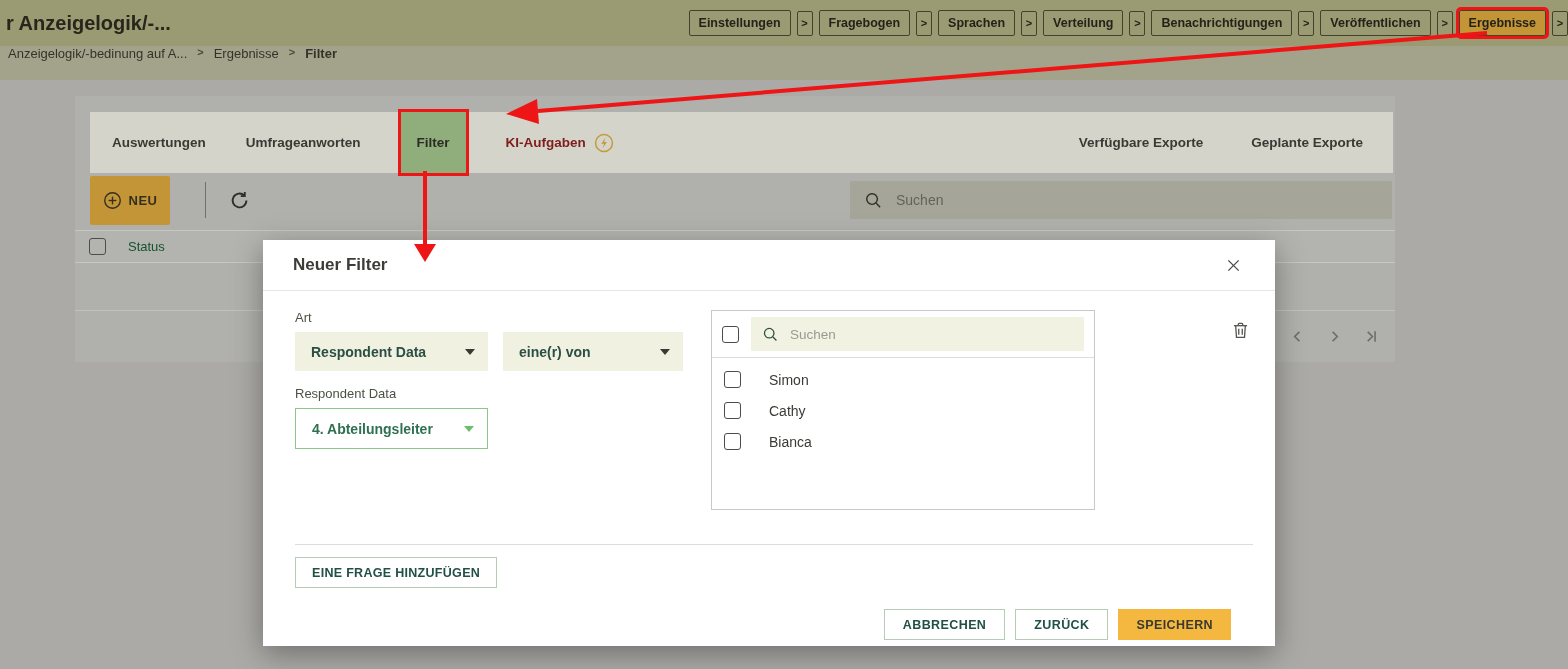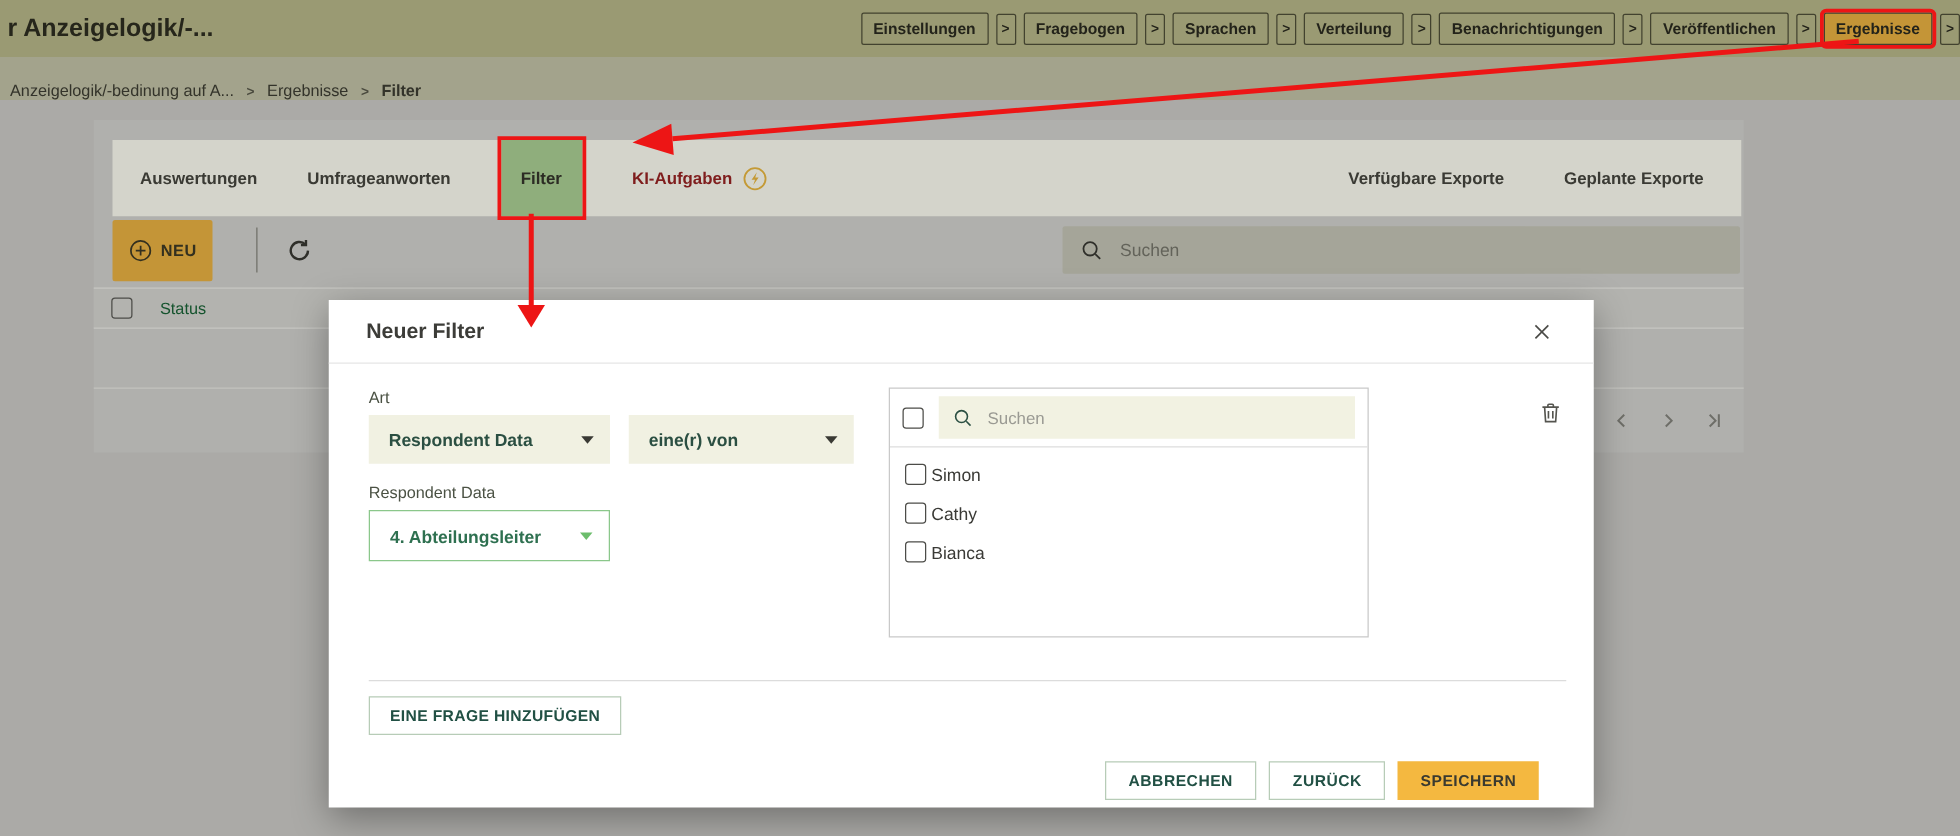--- a/index.html
+++ b/index.html
@@ -12,21 +12,21 @@
   .page-title{font-size:20px;font-weight:600;color:#26261b;white-space:nowrap;}
   .wizard-nav{margin-left:auto;display:flex;align-items:center;gap:6px;padding-right:0;}
   .nav-btn{border:1px solid #42422f;border-radius:2px;padding:5px 9px;font-size:12.5px;font-weight:600;
            color:#23231a;background:transparent;white-space:nowrap;cursor:pointer;}
   .nav-btn.active{background:#c49537;outline:3px solid #ed1515;}
   .nav-sep{border:1px solid #42422f;border-radius:2px;width:16px;height:25px;display:flex;
            align-items:center;justify-content:center;font-size:11px;font-weight:700;color:#23231a;box-sizing:border-box;}
 
   
   .breadcrumb{position:absolute;left:0;top:46px;width:1568px;height:34px;background:#a3a38c;
-              display:flex;align-items:flex-end;gap:10px;padding:0 0 0 8px;box-sizing:border-box;font-size:13px;color:#33332a;}
+              display:flex;align-items:flex-start;gap:10px;padding:0 0 0 8px;box-sizing:border-box;font-size:13px;color:#33332a;}
   .crumb{cursor:pointer;}
   .crumb-sep{font-size:11px;color:#4a4a3e;font-weight:700;}
   .crumb.current{font-weight:700;}
 
   
   .panel{position:absolute;left:75px;top:96px;width:1320px;height:266px;background:#b0b0ad;}
   .tabbar{position:absolute;left:15px;top:16px;right:2px;height:61px;background:#d4d4cb;
           display:flex;align-items:stretch;padding:0 30px 0 22px;box-sizing:border-box;}
   .tab{display:flex;align-items:center;font-size:13.5px;font-weight:700;color:#3a3a34;
        margin-right:40px;cursor:pointer;white-space:nowrap;}
@@ -85,21 +85,21 @@
   .dd.green{background:#fff;border:1px solid #8bc78b;width:193px;height:41px;color:#2e7050;}
   .dd.green .caret{border-top-color:#6cbd6c;}
   .options-box{width:384px;flex:none;border:1px solid #c9c9c9;display:flex;flex-direction:column;height:200px;box-sizing:border-box;}
   .opt-head{display:flex;align-items:center;gap:12px;padding:6px 10px;border-bottom:1px solid #ddd;flex:none;}
   .search-field{flex:1;height:34px;background:#f2f2e2;display:flex;align-items:center;gap:9px;
                 padding:0 11px;box-sizing:border-box;color:#2b4f42;}
   .search-field input{flex:1;border:none;background:transparent;outline:none;font-size:13.5px;color:#4a4a42;
                       font-family:"Liberation Sans",sans-serif;}
   .search-field input::placeholder{color:#9a9a93;}
   .opt-list{padding:6px 0;overflow:hidden;}
-  .opt-row{display:flex;align-items:center;gap:4px;padding:7px 12px;font-size:14px;color:#3a3a36;}
+  .opt-row{display:flex;align-items:center;gap:28px;padding:7px 12px;font-size:14px;color:#3a3a36;}
   .trash-btn{position:absolute;right:2px;top:10px;background:none;border:none;padding:0;cursor:pointer;display:flex;}
   .add-question-btn{margin-top:12px;height:31px;padding:0 16px;background:#fff;border:1px solid #b7ccb7;
                     font-size:12.5px;font-weight:700;letter-spacing:.3px;color:#215044;cursor:pointer;
                     font-family:"Liberation Sans",sans-serif;}
   .modal-footer{display:flex;justify-content:flex-end;gap:10px;margin-top:21px;padding:0 22px 0 0;}
   .m-btn{height:31px;padding:0 18px;font-size:12.5px;font-weight:700;letter-spacing:.4px;cursor:pointer;
          font-family:"Liberation Sans",sans-serif;}
   .m-btn.outline{background:#fff;border:1px solid #b7ccb7;color:#215044;}
   .m-btn.gold{background:#f4b840;border:none;color:#3a3a30;}
 

